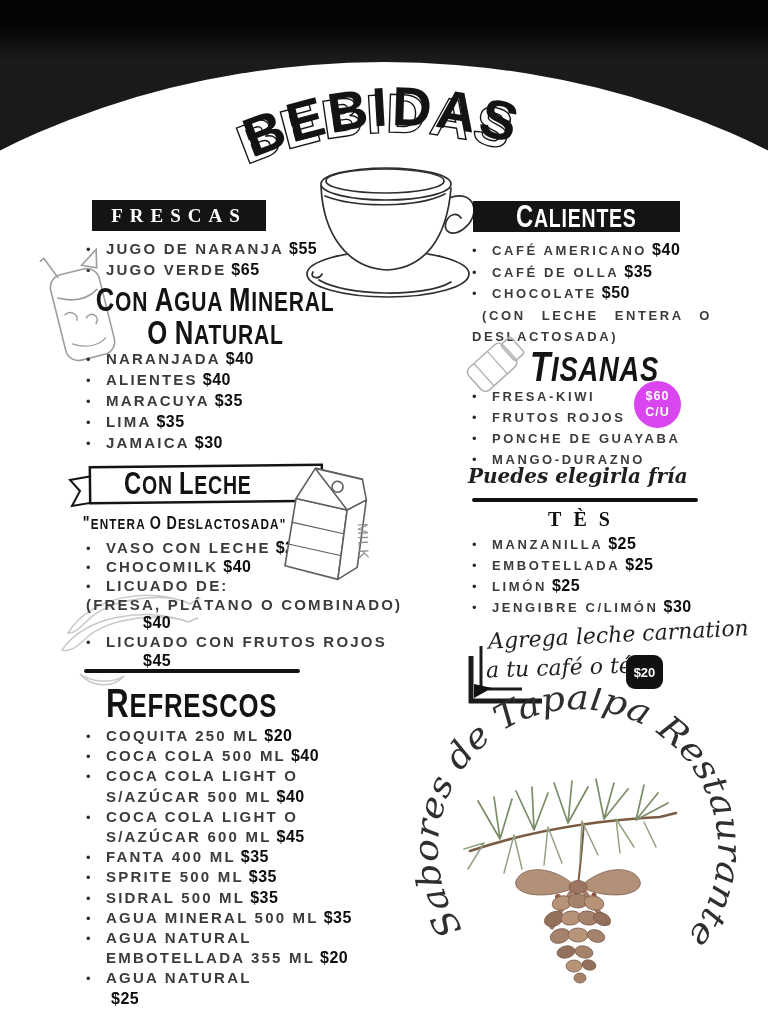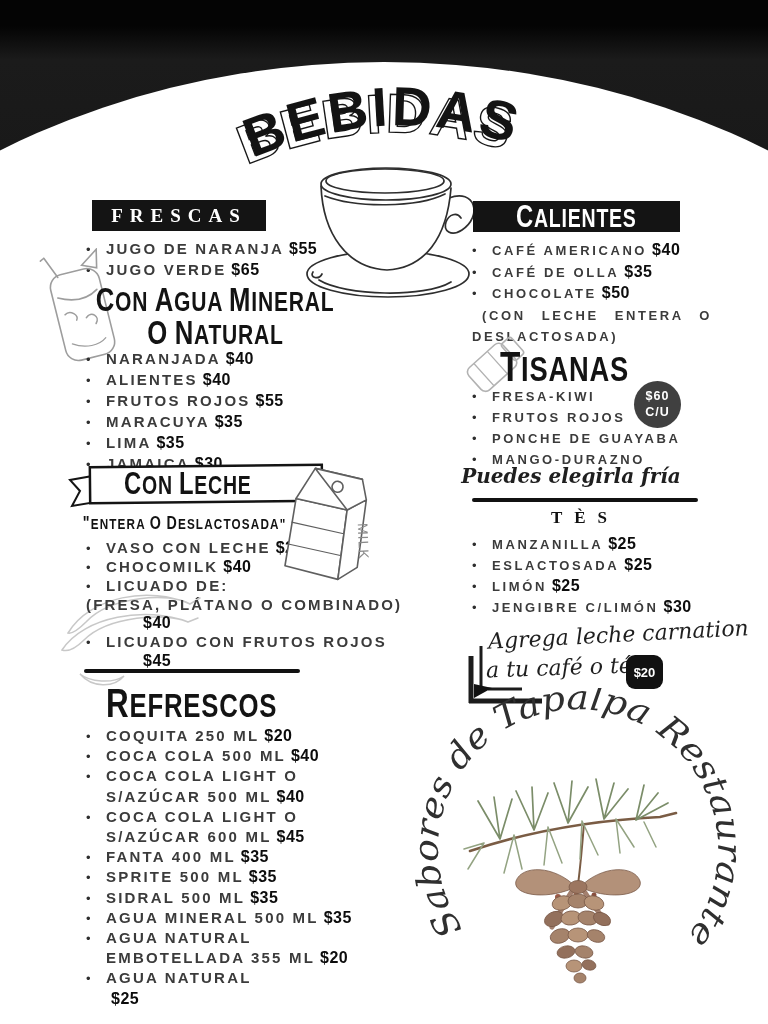--- a/index.html
+++ b/index.html
@@ -27,21 +27,21 @@
   .serifhead{font-family:"Liberation Serif",serif;font-weight:700;}
   .cond{display:inline-block;font-weight:700;transform:scaleX(0.78);white-space:nowrap;
         letter-spacing:1px;color:#131313;}
   .cond.center{transform-origin:center center;}
   .cond.left{transform-origin:left center;}
   .cwrap{position:absolute;text-align:center;z-index:3;}
   .fl{font-size:1.22em;}
   .script{position:absolute;font-family:"DejaVu Serif",serif;font-style:italic;color:#1f1f1f;z-index:3;}
   .divider{position:absolute;background:#111;z-index:3;border-radius:2px;}
   
-  .badge60{position:absolute;width:47px;height:47px;border-radius:50%;background:#404040;color:#fff;
+  .badge60{position:absolute;width:47px;height:47px;border-radius:50%;background:#d946ef;color:#fff;
            text-align:center;z-index:4;display:flex;flex-direction:column;justify-content:center;line-height:1.25;}
   .badge60 span{font-size:12.5px;font-weight:700;letter-spacing:1px;}
   .badge20{position:absolute;width:37px;height:34px;border-radius:9px;background:#111;color:#fff;
            display:flex;align-items:center;justify-content:center;font-size:13px;font-weight:700;z-index:4;}
   svg{display:block;}
   .sk{stroke:#2e2e2e;fill:none;stroke-width:1.7;stroke-linecap:round;}
 </style>
 </head>
 <body>
 
@@ -102,21 +102,20 @@
   <div class="cwrap" style="left:60px;top:314px;width:310px;">
     <span class="cond center caps-words" style="font-size:27px;"><span class="fl">O</span> <span class="fl">N</span>ATURAL</span>
   </div>
 
   <div class="menu-list" style="left:86px;top:349px;line-height:20px;">
 
       <div class="menu-line"><span class="bullet">•</span><span class="name">NARANJADA</span><span class="price">$40</span></div>
 
       <div class="menu-line"><span class="bullet">•</span><span class="name">ALIENTES</span><span class="price">$40</span></div>
 
-      <div class="menu-line"><span class="bullet">•</span><span class="name">FRUTOS ROJOS</span><span class="price">$55</span></div>
 
       <div class="menu-line"><span class="bullet">•</span><span class="name">MARACUYA</span><span class="price">$35</span></div>
 
       <div class="menu-line"><span class="bullet">•</span><span class="name">LIMA</span><span class="price">$35</span></div>
 
       <div class="menu-line"><span class="bullet">•</span><span class="name">JAMAICA</span><span class="price">$30</span></div>
     </div>
 
   <svg class="layer" style="left:68px;top:461px;" width="276" height="52" viewBox="0 0 276 52">
     <polygon points="30,14 2,19 12,30 4,45 34,40" fill="#ffffff" stroke="#141414" stroke-width="2"></polygon>
@@ -226,53 +225,53 @@
     </div>
 
   <svg class="layer" style="left:455px;top:330px;" width="80" height="72" viewBox="0 0 80 72">
     <g transform="rotate(48 40 36)" stroke="#b2b2b2" fill="none" stroke-width="1.6" stroke-linejoin="round">
       <rect x="24" y="16" width="30" height="46" rx="6"></rect>
       <rect x="28" y="5" width="22" height="13" rx="3"></rect>
       <path d="M 24,32 L 54,32 M 24,50 L 54,50" stroke-width="1.2"></path>
     </g>
   </svg>
 
-  <div class="layer" style="left:500px;top:342px;">
+  <div class="layer" style="left:530px;top:342px;font-style:italic;">
     <span class="cond left caps-words" style="font-size:35px;"><span class="fl">T</span>ISANAS</span>
   </div>
 
   <div class="badge60" style="left:634px;top:381px;">
     <span>$60</span>
     <span>C/U</span>
   </div>
 
   <div class="menu-list rcol" style="left:472px;top:386px;line-height:20px;">
 
       <div class="menu-line"><span class="bullet">•</span><span class="name">FRESA-KIWI</span></div>
 
       <div class="menu-line"><span class="bullet">•</span><span class="name">FRUTOS ROJOS</span></div>
 
       <div class="menu-line"><span class="bullet">•</span><span class="name">PONCHE DE GUAYABA</span></div>
 
       <div class="menu-line"><span class="bullet">•</span><span class="name">MANGO-DURAZNO</span></div>
     </div>
 
-  <div class="script" style="left:456px;top:464px;width:230px;text-align:center;font-size:20px;font-weight:700;"><span>Puedes elegirla fría</span></div>
+  <div class="script" style="left:468px;top:464px;width:230px;text-align:left;font-size:20px;font-weight:700;"><span>Puedes elegirla fría</span></div>
 
   <div class="divider" style="left:472px;top:498px;width:226px;height:4px;"></div>
 
-  <div class="cwrap serifhead" style="left:472px;top:508px;width:226px;font-size:17px;letter-spacing:12px;color:#111;">
+  <div class="cwrap serifhead" style="left:472px;top:508px;width:226px;font-size:20px;letter-spacing:12px;color:#111;">
     <span>TÈS</span>
   </div>
 
   <div class="menu-list rcol" style="left:472px;top:534px;line-height:20px;">
 
       <div class="menu-line"><span class="bullet">•</span><span class="name">MANZANILLA</span><span class="price">$25</span></div>
 
-      <div class="menu-line"><span class="bullet">•</span><span class="name">ESLACTOSADA</span><span class="price">$25</span></div>
+      <div class="menu-line"><span class="bullet">•</span><span class="name">EMBOTELLADA</span><span class="price">$25</span></div>
 
       <div class="menu-line"><span class="bullet">•</span><span class="name">LIMÓN</span><span class="price">$25</span></div>
 
       <div class="menu-line"><span class="bullet">•</span><span class="name">JENGIBRE C/LIMÓN</span><span class="price">$30</span></div>
     </div>
 
   <div class="script" style="left:488px;top:622px;font-size:22px;transform:rotate(-3deg);"><span>Agrega leche carnation</span></div>
   <div class="script" style="left:486px;top:655px;font-size:22px;transform:rotate(-2deg);"><span>a tu café o té</span></div>
 
   <div class="badge20" style="left:626px;top:655px;">

